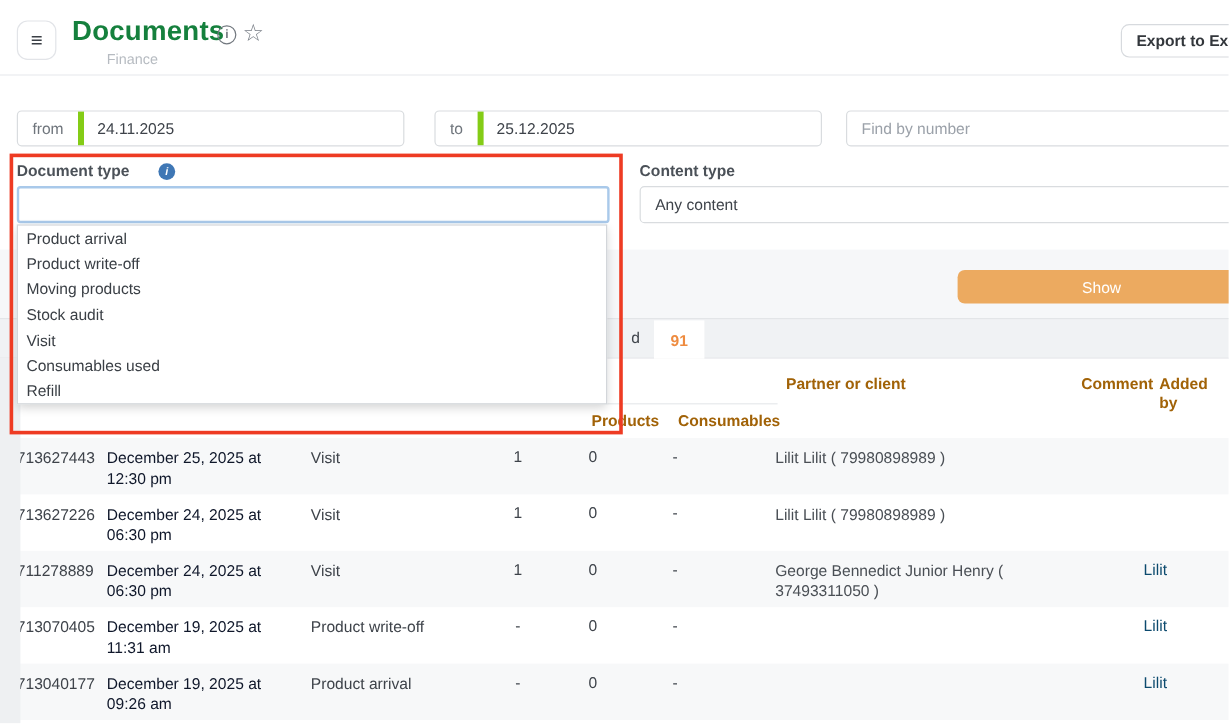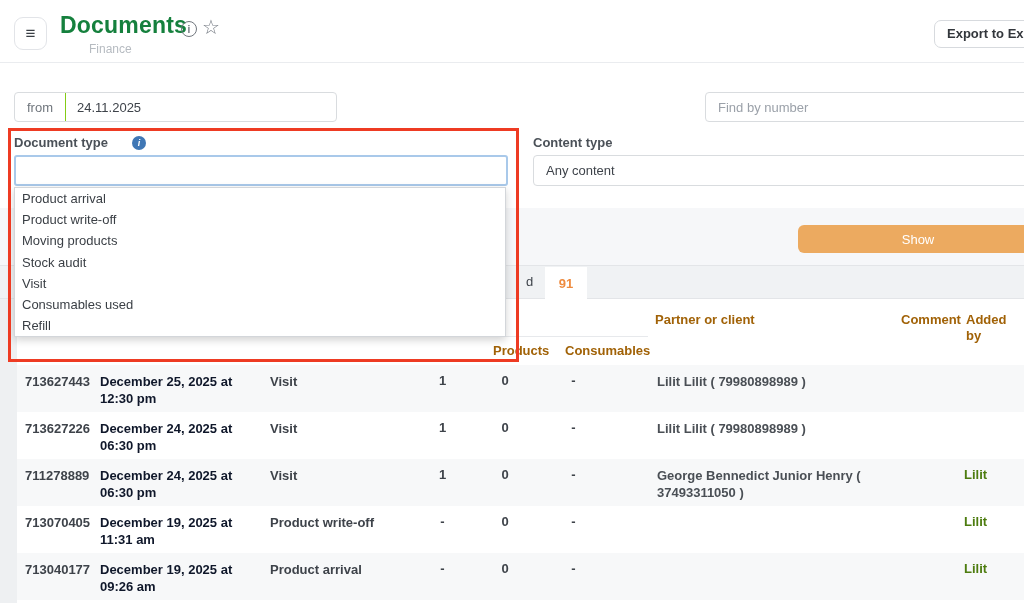--- a/index.html
+++ b/index.html
@@ -18,21 +18,21 @@
   .title-star { position:absolute; left:202px; top:15px; font-size:20px; color:#787e86; }
   .page-subtitle { position:absolute; left:61px; top:42px; font-size:12px; color:#b6bbc1;margin-left:28px; }
   .export-btn { position:absolute; left:934px; top:20px; width:106px; height:28px; background:#fff;
                 border:1px solid #d7dade; border-radius:7px; font-size:13px; font-weight:700; color:#33373c;
                 text-align:left; padding:0 0 0 12px; line-height:26px; white-space:nowrap; cursor:pointer; }
 
   
   .pill { position:absolute; top:92px; height:30px; background:#fff; border:1px solid #d9dcdf; border-radius:4px;
           display:flex; align-items:center; font-size:13px; color:#3e434a; }
   .pill .prefix { color:#6f757c; padding:0 12px; height:100%; display:flex; align-items:center;
-                  border-right:1px solid #84cc16; }
+                  border-right:5px solid #84cc16; }
   .pill .val { padding:0 11px; }
   .pill-from { left:14px; width:323px; }
   .pill-to { left:362px; width:323px; }
   .find-box { position:absolute; left:705px; top:92px; width:340px; height:30px; border:1px solid #d9dcdf;
               border-radius:4px; background:#fff; font-size:13px; color:#9ba1a9; display:flex; align-items:center;
               padding-left:12px; }
 
   
   .field-label { position:absolute; top:135px; font-size:13px; font-weight:700; color:#4b5158; display:flex; align-items:center; gap:6px; }
   .lbl-doc { left:14px;gap:24px; }
@@ -58,28 +58,28 @@
   .gutter { position:absolute; left:0; top:0; width:17px; height:304px; background:#eef0f2; z-index:2; }
   .thead { position:relative; height:66px; background:#fff; font-size:13px; font-weight:700; color:#a16207; }
   .th-partner { position:absolute; left:655px; top:13px; }
   .th-comment { position:absolute; left:901px; top:13px; }
   .th-added { position:absolute; left:966px; top:13px; width:52px; line-height:16px; }
   .group-line { position:absolute; left:25px; top:37px; width:623px; height:1px; background:#e7e9ec; }
   .th-products { position:absolute; left:493px; top:44px; }
   .th-consumables { position:absolute; left:565px; top:44px; }
 
   .tbody .trow { display:grid; grid-template-columns:75px 170px 150px 45px 80px 57px 300px 62px 55px;
-                 padding:8px 0 0 25px; min-height:47px; font-size:13px; color:#3e434a; align-items:start;font-weight:bold; }
+                 padding:8px 0 0 14px; min-height:47px; font-size:13px; color:#3e434a; align-items:start; }
   .tbody .trow:nth-child(odd) { background:#f7f8f9; }
   .cell-date a { color:#0f172a; text-decoration:none; cursor:pointer; }
   .cell-date { line-height:17px; padding-right:14px; }
   .cell-num, .cell-type { line-height:17px; }
   .cell-c { text-align:center; }
   .cell-partner { padding-left:55px; padding-right:10px; color:#4a4f55; line-height:17px; }
-  .cell-comment, .cell-added { color:#4d7c0f; }
+  .cell-comment, .cell-added { color:#0c4a6e; }
 
   
   .dd-input { position:absolute; left:14px; top:155px; width:494px; height:31px; background:#fff;
               border:2px solid #a9c9ea; border-radius:3px; z-index:30; font-size:13px; color:#3e434a;
               padding-left:8px; outline:none; font-family:"Liberation Sans",sans-serif; }
   .dd-list { position:absolute; left:14px; top:187px; width:492px; z-index:31; background:#fff;
              border:1px solid #d3d6da; box-shadow:0 3px 8px rgba(0,0,0,.18); }
   .dd-item { height:21.2px; line-height:21.2px; font-size:13px; color:#3a3f45; padding-left:7px; cursor:pointer;
              white-space:nowrap; overflow:hidden; }
   .dd-item.selected { background:#3e6dbd; color:#fff; }
@@ -97,20 +97,24 @@
   <div class="page-title">Documents</div>
   <div class="title-info">i</div>
   <div class="title-star">☆</div>
   <div class="page-subtitle">Finance</div>
   <button class="export-btn">Export to Excel</button>
   <div class="top-divider"></div>
 
   <div class="pill pill-from">
     <span class="prefix">from</span>
     <span class="val">24.11.2025</span>
+  </div>
+  <div class="pill pill-to">
+    <span class="prefix">to</span>
+    <span class="val">25.12.2025</span>
   </div>
   <div class="find-box">Find by number</div>
 
   <div class="field-label lbl-doc">
     <span>Document type</span>
     <span class="info-blue">i</span>
   </div>
   <div class="field-label lbl-content">
     <span>Content type</span>
   </div>

